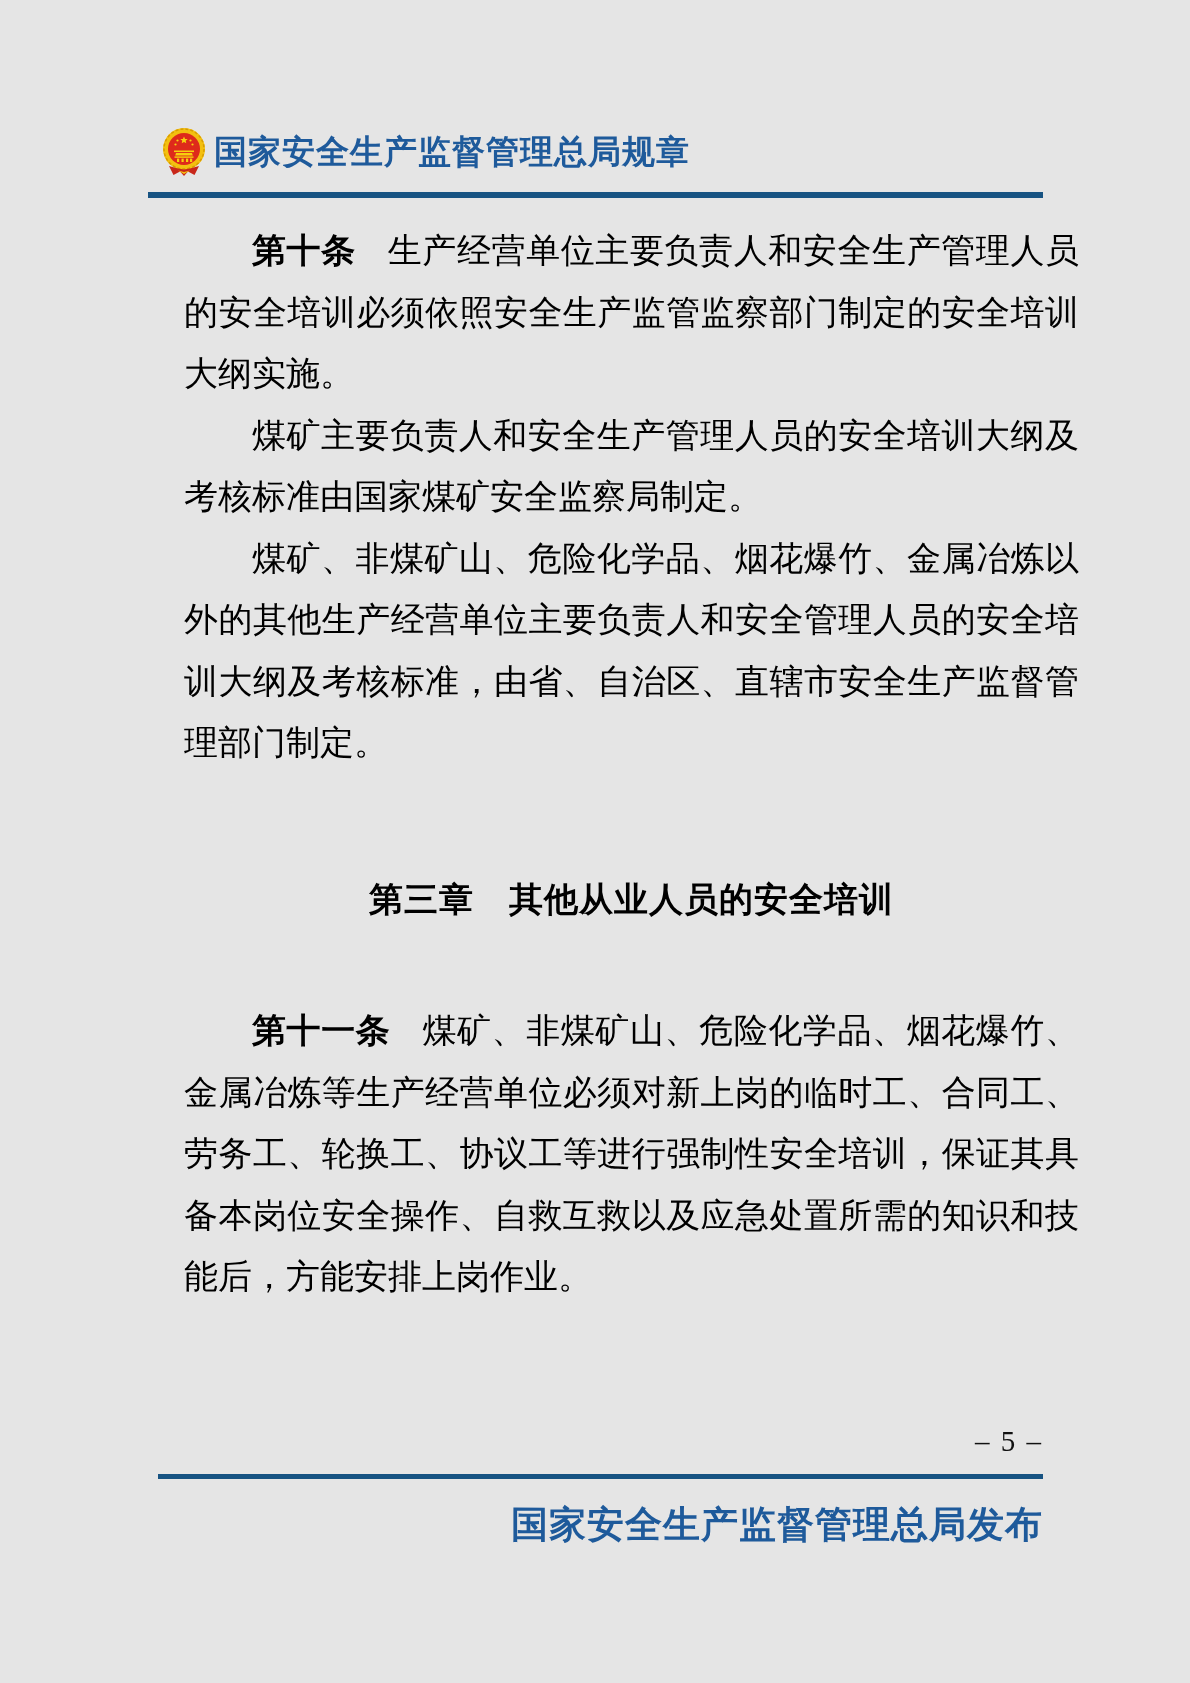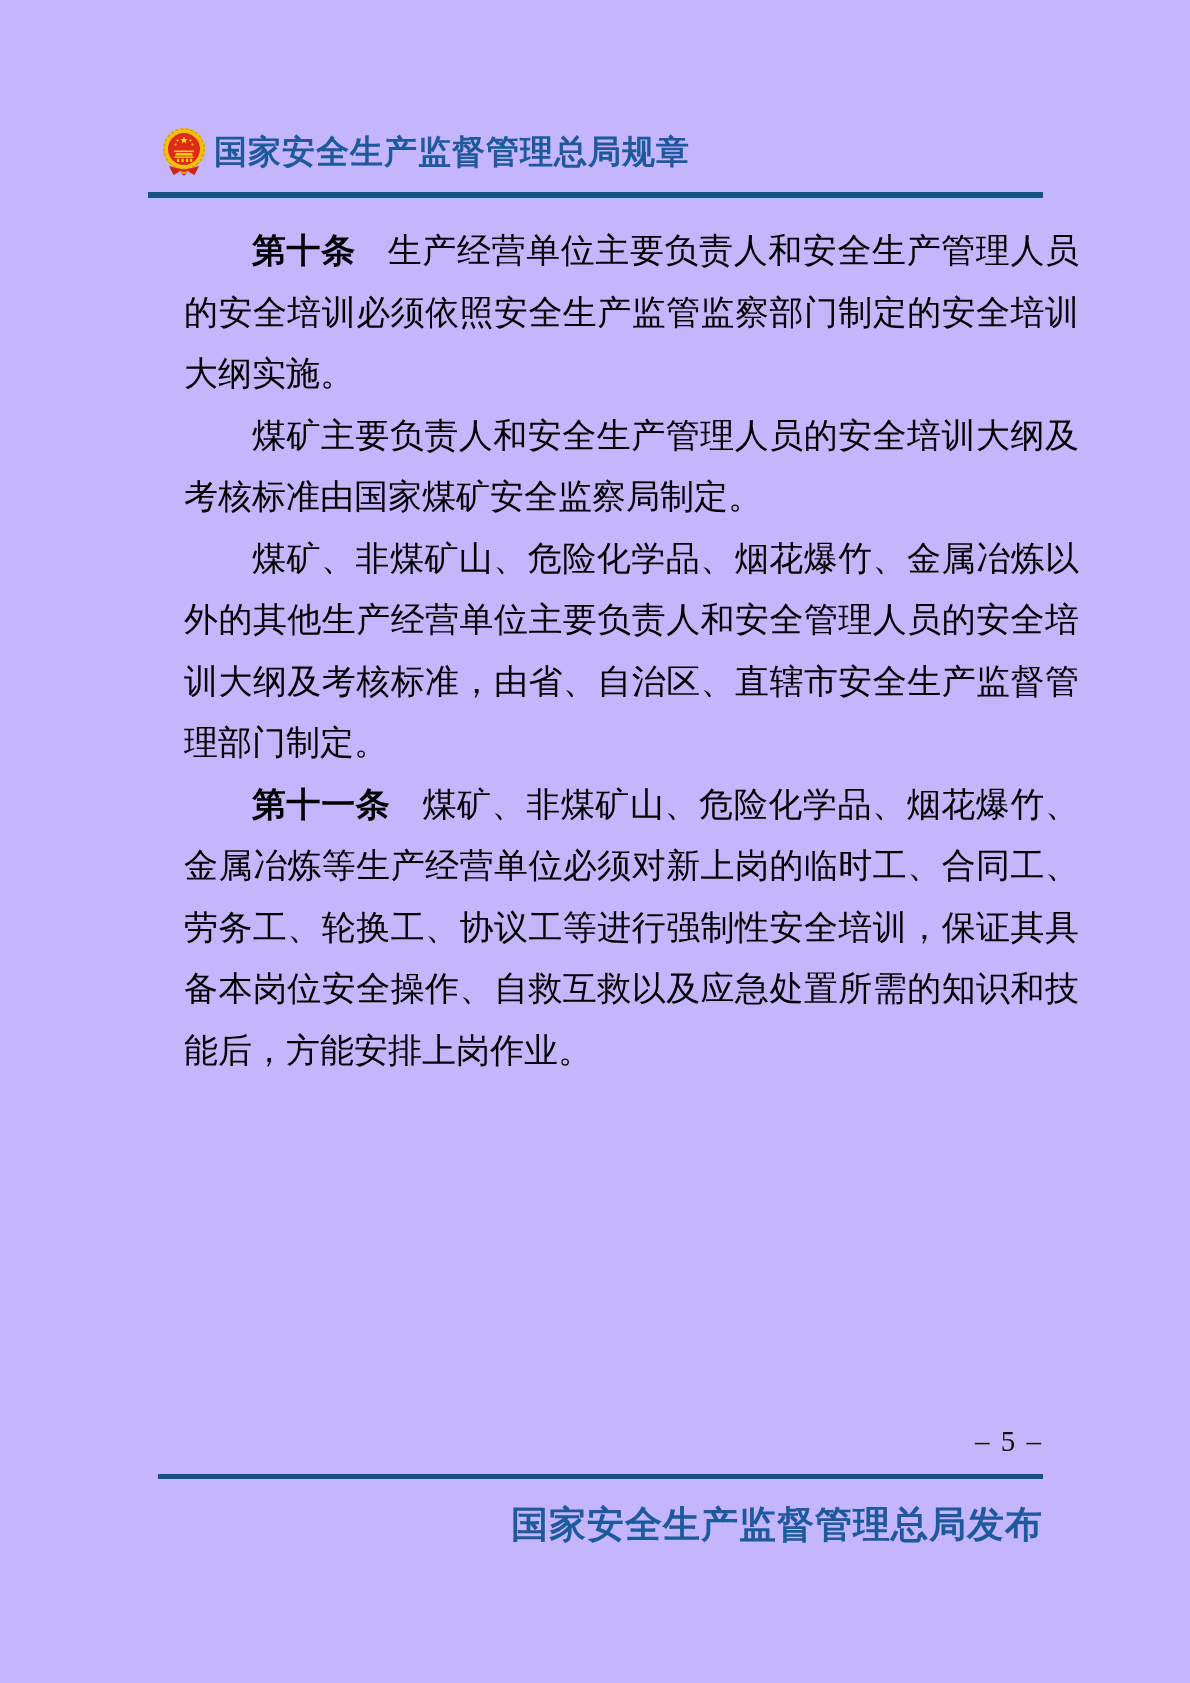--- a/index.html
+++ b/index.html
@@ -4,21 +4,21 @@
 <style>
   html, body {
     margin: 0;
     padding: 0;
     background: #ffffff;
   }
   .page {
     position: relative;
     width: 1190px;
     height: 1683px;
-    background: #c4b5fd;
+    background: #e5e5e5;
     overflow: hidden;
     font-family: "Liberation Serif", "DejaVu Serif", serif;
     color: #000000;
   }
 
   
   .header {
     position: absolute;
     top: 126px;
     left: 162px;
@@ -150,20 +150,21 @@
   <div class="header-rule"></div>
 
   <main class="doc-body">
     <p><span class="article-label">第十条</span><span>生产经营单位主要负责人和安全生产管理人员的安全培训必须依照安全生产监管监察部门制定的安全培训大纲实施。</span></p>
 
 
     <p><span>煤矿主要负责人和安全生产管理人员的安全培训大纲及考核标准由国家煤矿安全监察局制定。</span></p>
 
     <p><span>煤矿、非煤矿山、危险化学品、烟花爆竹、金属冶炼以外的其他生产经营单位主要负责人和安全管理人员的安全培训大纲及考核标准，由省、自治区、直辖市安全生产监督管理部门制定。</span></p>
 
+    <h2 class="chapter-heading">第三章　其他从业人员的安全培训</h2>
 
     <p><span class="article-label">第十一条</span><span>煤矿、非煤矿山、危险化学品、烟花爆竹、金属冶炼等生产经营单位必须对新上岗的临时工、合同工、劳务工、轮换工、协议工等进行强制性安全培训，保证其具备本岗位安全操作、自救互救以及应急处置所需的知识和技能后，方能安排上岗作业。</span></p>
   </main>
 
   <div class="page-number">– 5 –</div>
   <div class="footer-rule"></div>
   <div class="publisher">国家安全生产监督管理总局发布</div>
 
 </div>
 

